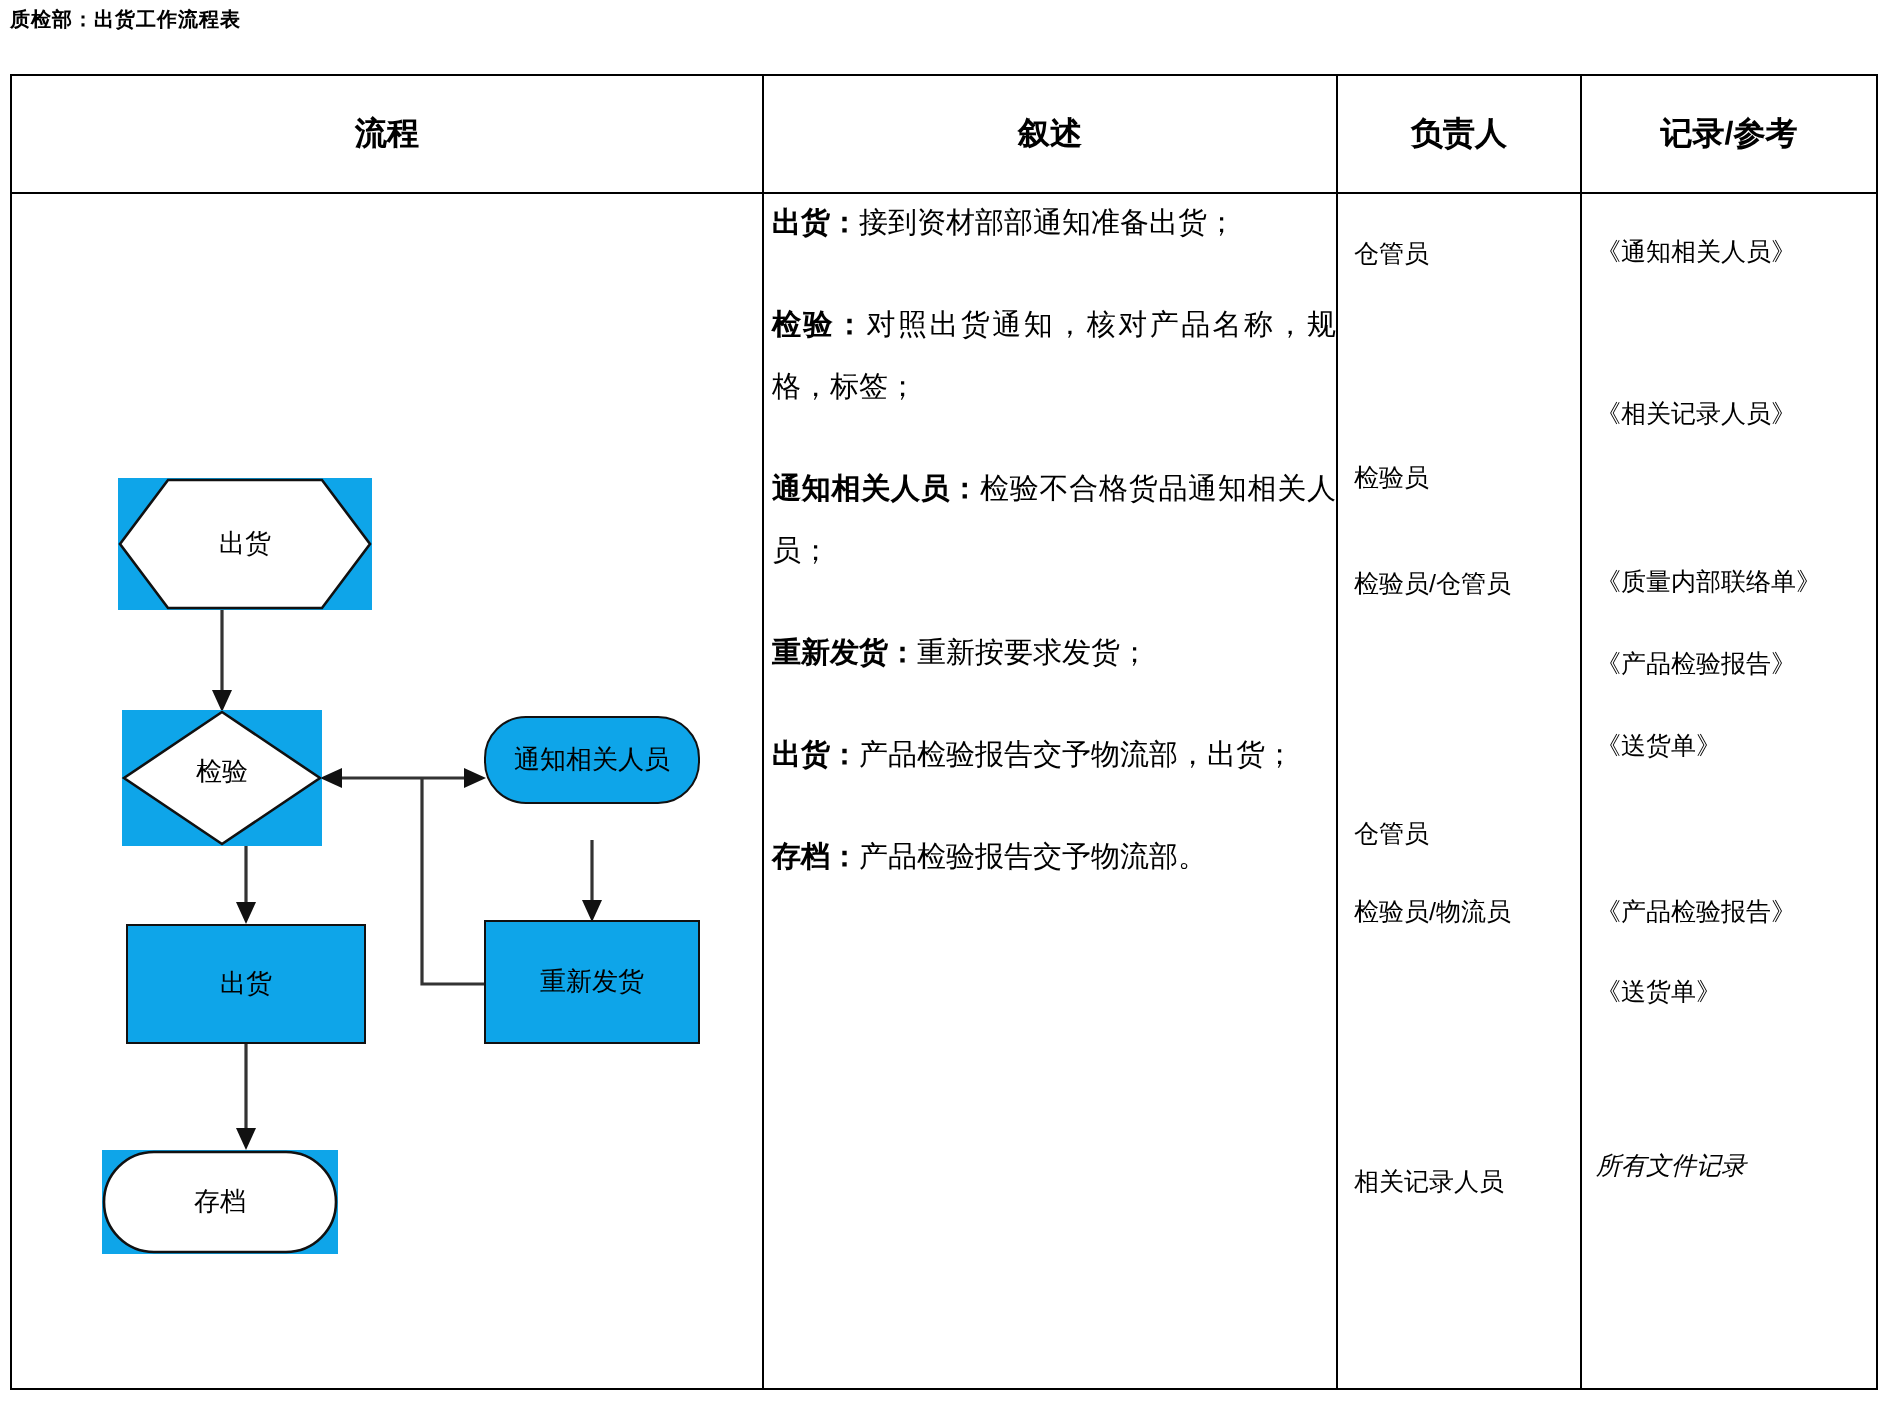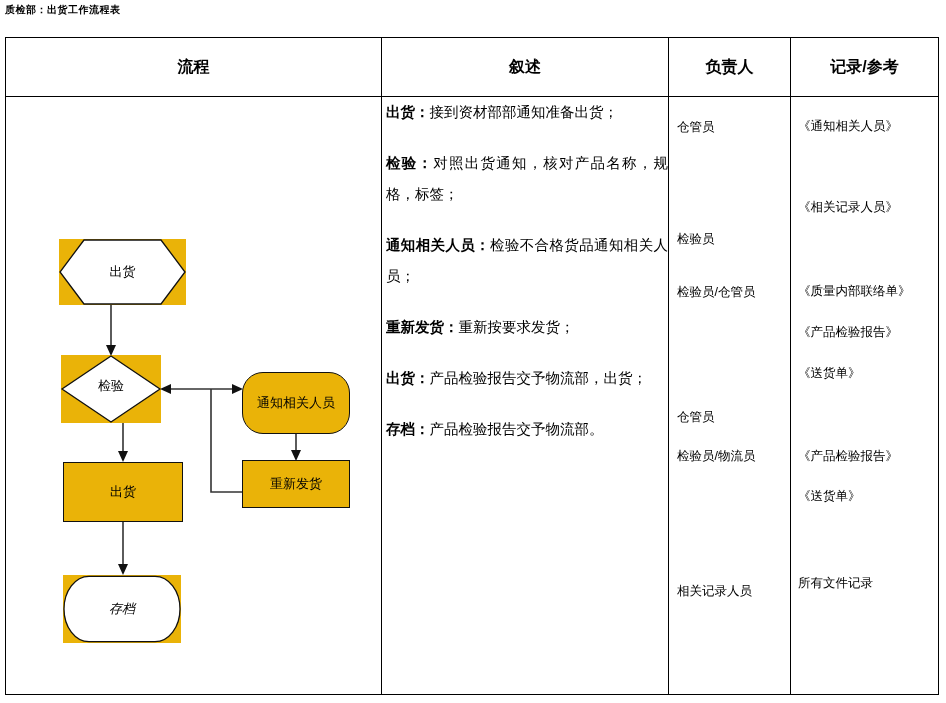--- a/index.html
+++ b/index.html
@@ -62,21 +62,21 @@
     position: absolute;
     box-sizing: border-box;
     display: flex;
     align-items: center;
     justify-content: center;
     font-family: "Liberation Sans", "DejaVu Sans", sans-serif;
     font-size: 13px;
     color: #000;
     text-align: center;
     line-height: 1.2;
-    background: #eab308;
+    background: #0ea5e9;
   }
   .node-rect {
     border: 1.3px solid #111;
   }
   .node-hex, .node-diamond {
     border: none;
   }
   .shape-svg {
     position: absolute;
     left: 0; top: 0;
@@ -190,33 +190,33 @@
             <span class="node-label">出货</span>
           </div>
 
           <div class="node node-diamond" style="left:55px; top:258px; width:100px; height:68px;">
             <svg class="shape-svg" viewBox="0 0 100 68" preserveAspectRatio="none">
               <polygon points="50,1 99,34 50,67 1,34" vector-effect="non-scaling-stroke"></polygon>
             </svg>
             <span class="node-label" style="margin-bottom:6px;">检验</span>
           </div>
 
-          <div class="node node-rect" style="left:236px; top:275px; width:108px; height:62px;border-radius:21px;">
+          <div class="node node-rect" style="left:236px; top:261px; width:108px; height:44px;border-radius:21px;">
             <span class="node-label">通知相关人员</span>
           </div>
 
           <div class="node node-rect" style="left:57px; top:365px; width:120px; height:60px;">
             <span class="node-label">出货</span>
           </div>
 
-          <div class="node node-rect" style="left:236px; top:363px; width:108px; height:48px;">
+          <div class="node node-rect" style="left:236px; top:363px; width:108px; height:62px;">
             <span class="node-label">重新发货</span>
           </div>
 
-          <div class="node" style="left:57px; top:478px; width:118px; height:68px;font-style:italic;">
+          <div class="node" style="left:45px; top:478px; width:118px; height:52px;">
             <svg class="shape-svg" viewBox="0 0 118 52" preserveAspectRatio="none">
               <rect x="1" y="1" width="116" height="50" rx="25" ry="25" vector-effect="non-scaling-stroke"></rect>
             </svg>
             <span class="node-label">存档</span>
           </div>
 
         </div>
       </td>
 
       <td id="desc-cell">
@@ -250,18 +250,18 @@
       </td>
 
       <td id="record-cell">
         <div class="pos-item" style="top:21px;">《通知相关人员》</div>
         <div class="pos-item" style="top:102px;">《相关记录人员》</div>
         <div class="pos-item" style="top:186px;">《质量内部联络单》</div>
         <div class="pos-item" style="top:227px;">《产品检验报告》</div>
         <div class="pos-item" style="top:268px;">《送货单》</div>
         <div class="pos-item" style="top:351px;">《产品检验报告》</div>
         <div class="pos-item" style="top:391px;">《送货单》</div>
-        <div class="pos-item" style="top:478px;">所有文件记录</div>
+        <div class="pos-item" style="top:478px;font-style:italic;">所有文件记录</div>
       </td>
 
     </tr>
   </tbody>
 </table>
 
 </body></html>

